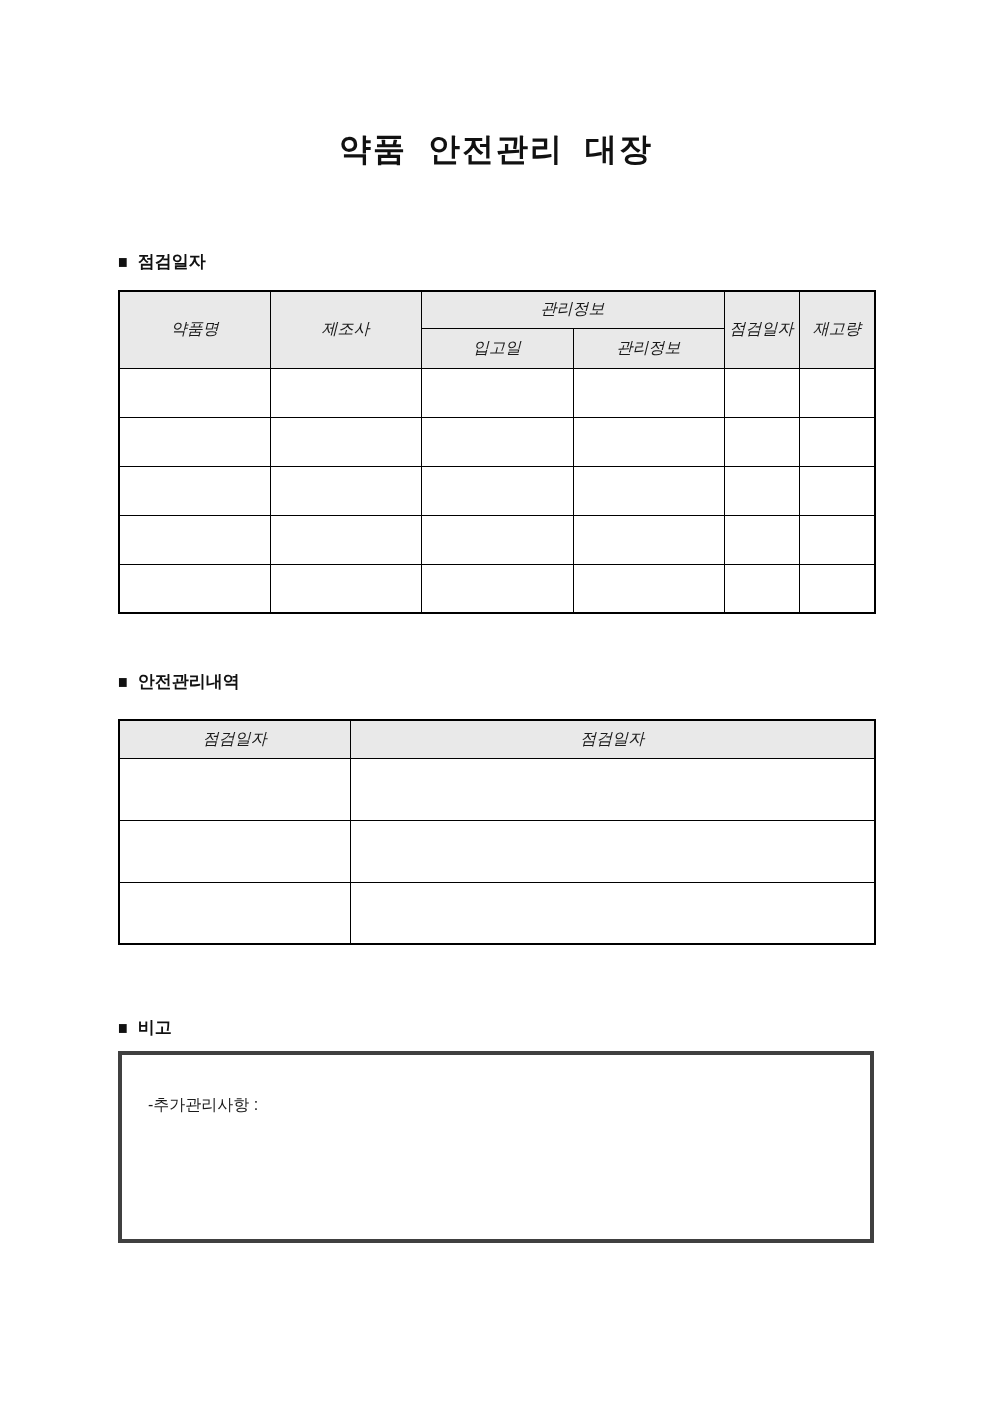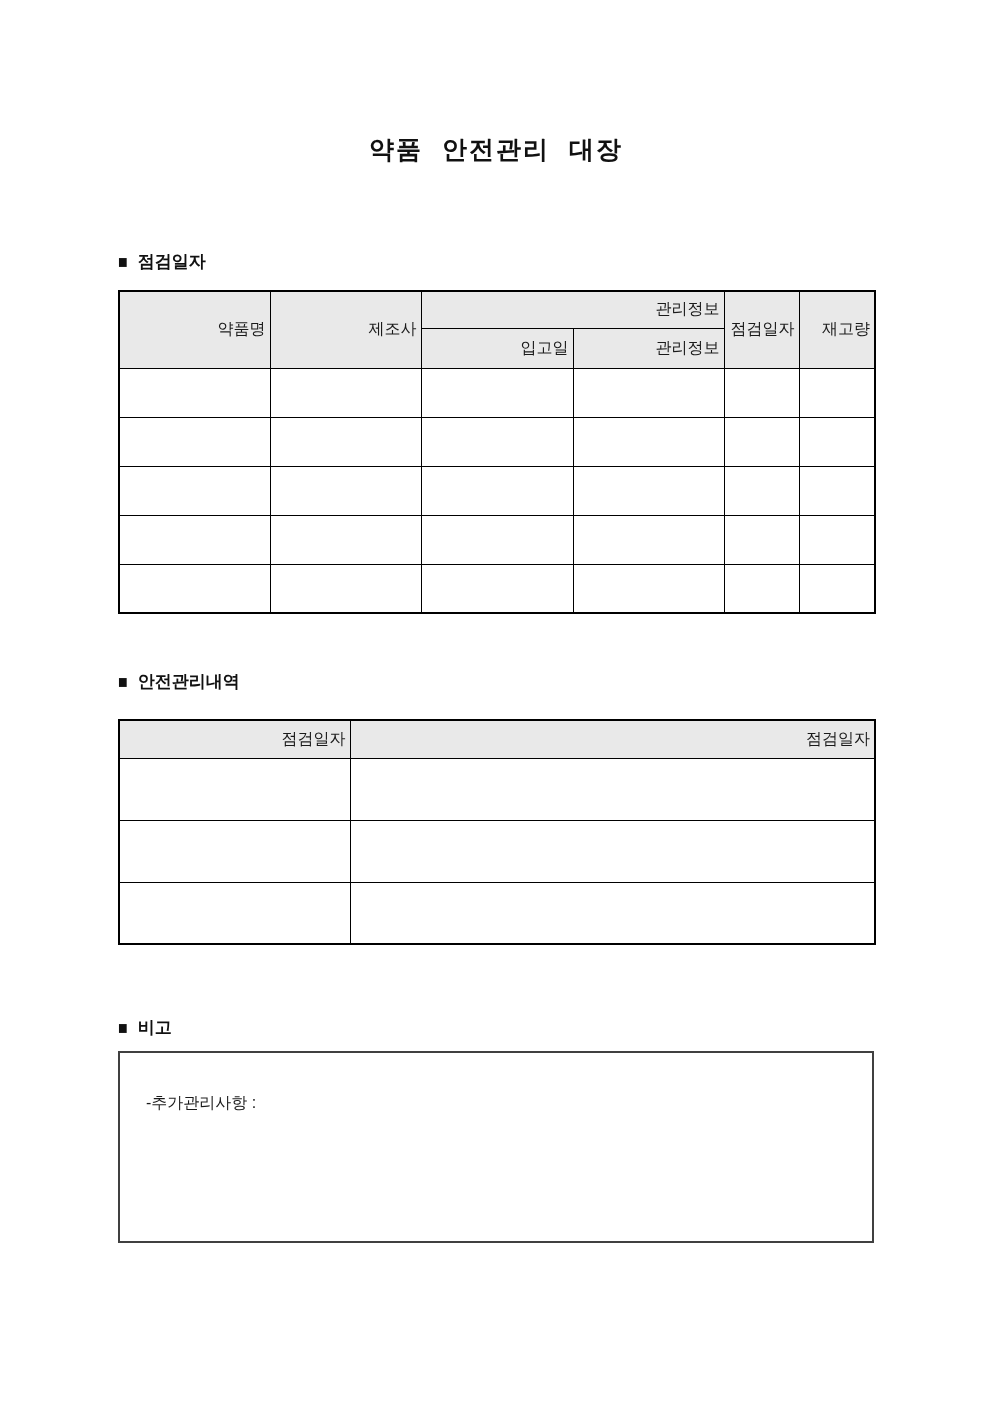--- a/index.html
+++ b/index.html
@@ -13,21 +13,21 @@
     position: relative;
     width: 992px;
     height: 1403px;
     background: #ffffff;
     overflow: hidden;
   }
   .doc-title {
     margin: 0;
     padding-top: 130px;
     text-align: center;
-    font-size: 25px;
+    font-size: 32px;
     font-weight: bold;
     letter-spacing: 2px;
     word-spacing: 10px;
     line-height: 38px;
     color: #111111;
   }
   .content { width: 756px; margin: 0 auto; }
 
   .sec-head {
     display: flex;
@@ -50,41 +50,42 @@
   table.grid {
     width: 756px;
     table-layout: fixed;
     border-collapse: collapse;
     border: 2px solid #000000;
     font-size: 16px;
   }
   table.grid th, table.grid td {
     border: 1px solid #000000;
     padding: 2px 4px;
-    text-align: right;
+    text-align: center;
     vertical-align: middle;
     font-weight: normal;
     overflow: hidden;
+    font-style: italic;
   }
   table.grid th { background: #e9e9e9; }
 
   .tbl-basic { margin-top: 17px; }
   .tbl-basic thead tr.hrow1 th { height: 37px; }
   .tbl-basic thead tr.hrow2 th { height: 40px; }
   .tbl-basic tbody td { height: 49px; background: #ffffff; }
 
   .tbl-safety { margin-top: 26px; }
   .tbl-safety thead th { height: 38px; }
   .tbl-safety tbody td { height: 62px; background: #ffffff; }
 
   .remarks-box {
     margin-top: 12px;
     width: 756px;
     height: 192px;
-    border: 2px solid #404040;
+    border: 4px solid #404040;
     padding: 36px 20px 0 26px;
     font-size: 16px;
     line-height: 27px;
     background: #ffffff;
   }
   .remarks-box .remark-line { white-space: pre; }
 </style>
 </head>
 <body>
 

